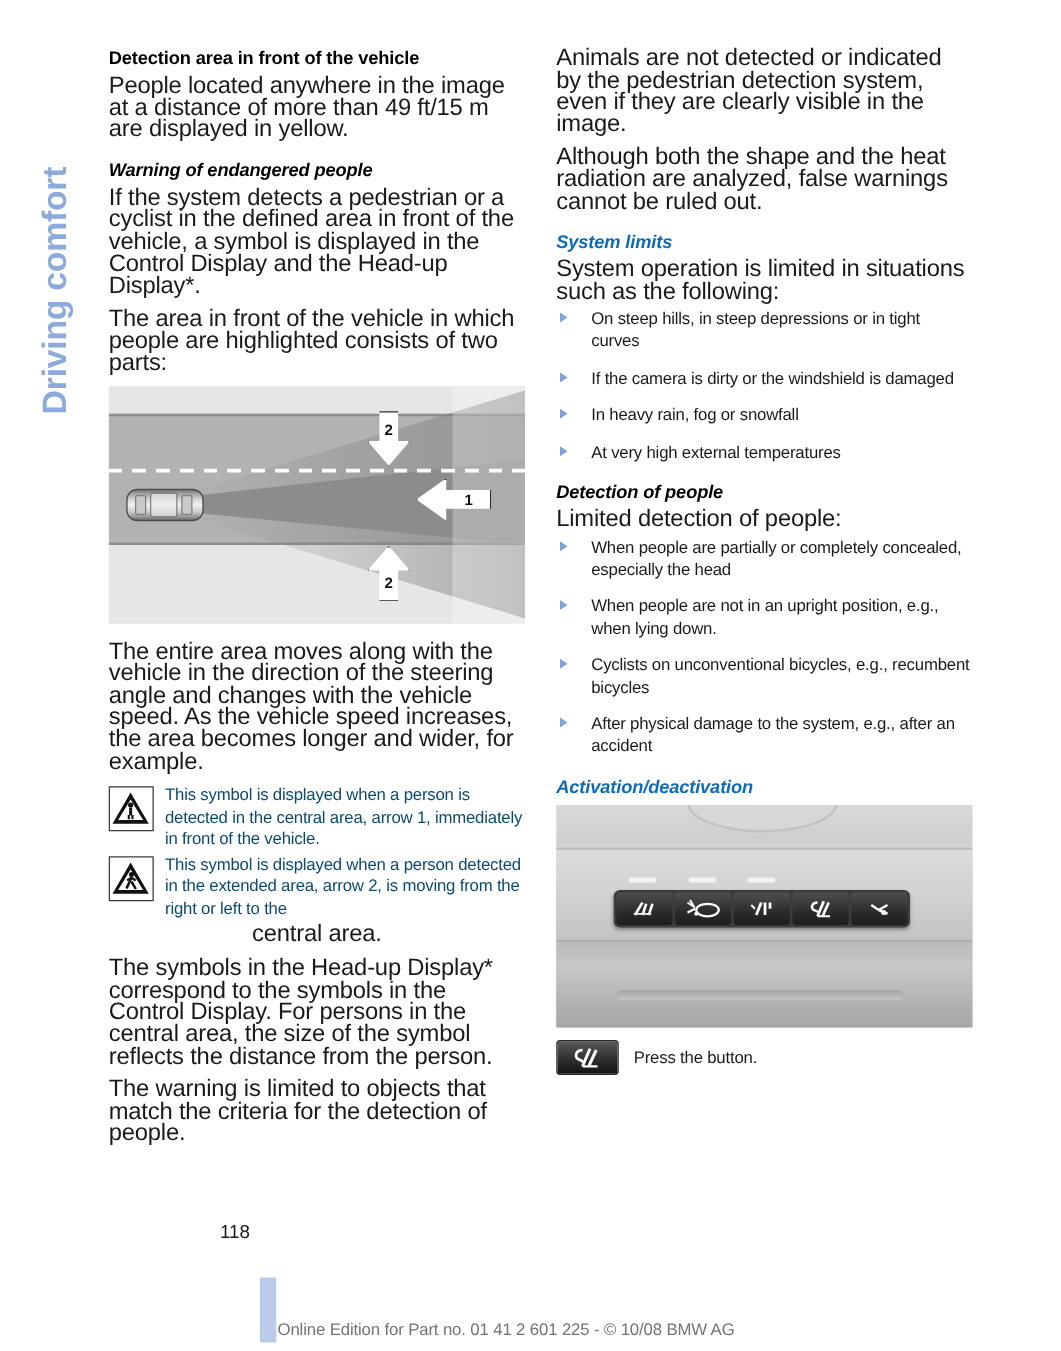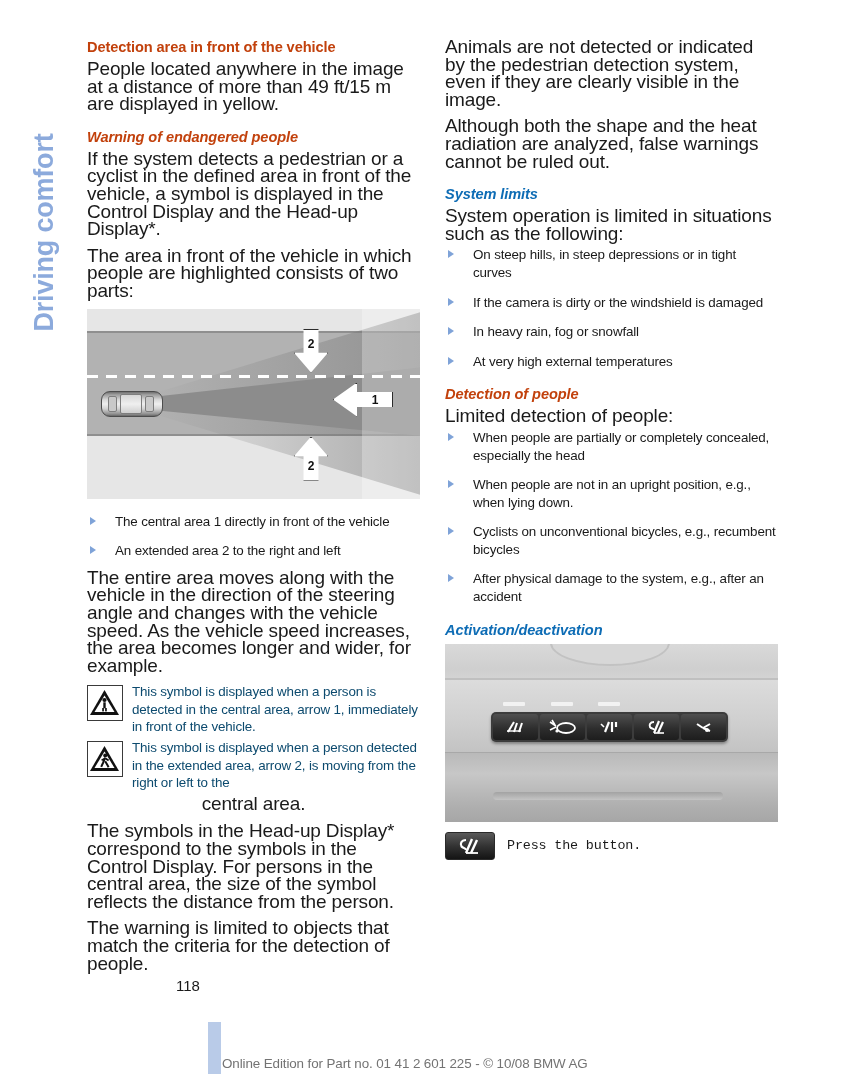--- a/index.html
+++ b/index.html
@@ -32,21 +32,21 @@
   .col { position: absolute; top: 38px; width: 333px; }
   .col-left  { left: 87px; }
   .col-right { left: 445px; }
 
   h2.sec {
     font-size: 14.6px; font-weight: bold;
     line-height: 18px;
     margin-bottom: 4px;
     letter-spacing: -0.1px;
   }
-  h2.sec.light { color: #c2410c; }
+  h2.sec.light { color: #000000; }
   h2.sec.deep  { color: #0d6cb5; }
   h2.sec.spaced-top { margin-top: 15px; font-style: italic; }
 
   p.body {
     font-size: 19px;
     line-height: 17.6px;
     color: #1a1a1a;
     margin-bottom: 9px;
     letter-spacing: -0.15px;
     text-align: left;
@@ -216,21 +216,21 @@
   .btn-key svg { display: block; }
   .led {
     position: absolute; top: 58px; width: 22px; height: 4px;
     background: #f2f2f2; border-radius: 1px;
   }
   .led1 { left: 58px; }
   .led2 { left: 106px; }
   .led3 { left: 153px; }
 
   
-  .press-row { position: relative; margin-top: 0; font-family: Liberation Mono, monospace; }
+  .press-row { position: relative; margin-top: 0; }
   .press-row .pbtn {
     float: left;
     width: 50px; height: 28px;
     border-radius: 3px;
     background: linear-gradient(to bottom, #5a5a5a 0%, #333 50%, #141414 100%);
     border: 1px solid #2a2a2a;
     margin: 0 12px 0 0;
     display: flex; align-items: center; justify-content: center;
   }
   .press-row .ptxt {
@@ -282,30 +282,20 @@
         <div class="win-f"></div>
         <div class="roof"></div>
         <div class="win-r"></div>
       </div>
 
       <div class="arrow-cal ar-down">2</div>
       <div class="arrow-cal ar-left">1</div>
       <div class="arrow-cal ar-up">2</div>
     </div>
 
-    <ul class="bl">
-      <li>
-        <span class="tri"></span>
-        <span>The central area 1 directly in front of the vehicle</span>
-      </li>
-      <li>
-        <span class="tri"></span>
-        <span>An extended area 2 to the right and left</span>
-      </li>
-    </ul>
 
     <p class="body">The entire area moves along with the vehicle in the direction of the steering angle and changes with the vehicle speed. As the vehicle speed increases, the area becomes longer and wider, for example.</p>
 
     <div class="sym-row">
       <div class="sym">
         <svg width="33" height="33" viewBox="0 0 33 33">
           <polygon points="16.5,4 31,29 2,29" fill="#111"></polygon>
           <polygon points="16.5,9.5 26.5,26 6.5,26" fill="#fff"></polygon>
           <circle cx="16.5" cy="14" r="2.1" fill="#111"></circle>
           <rect x="15.3" y="16.3" width="2.4" height="6" fill="#111"></rect>

